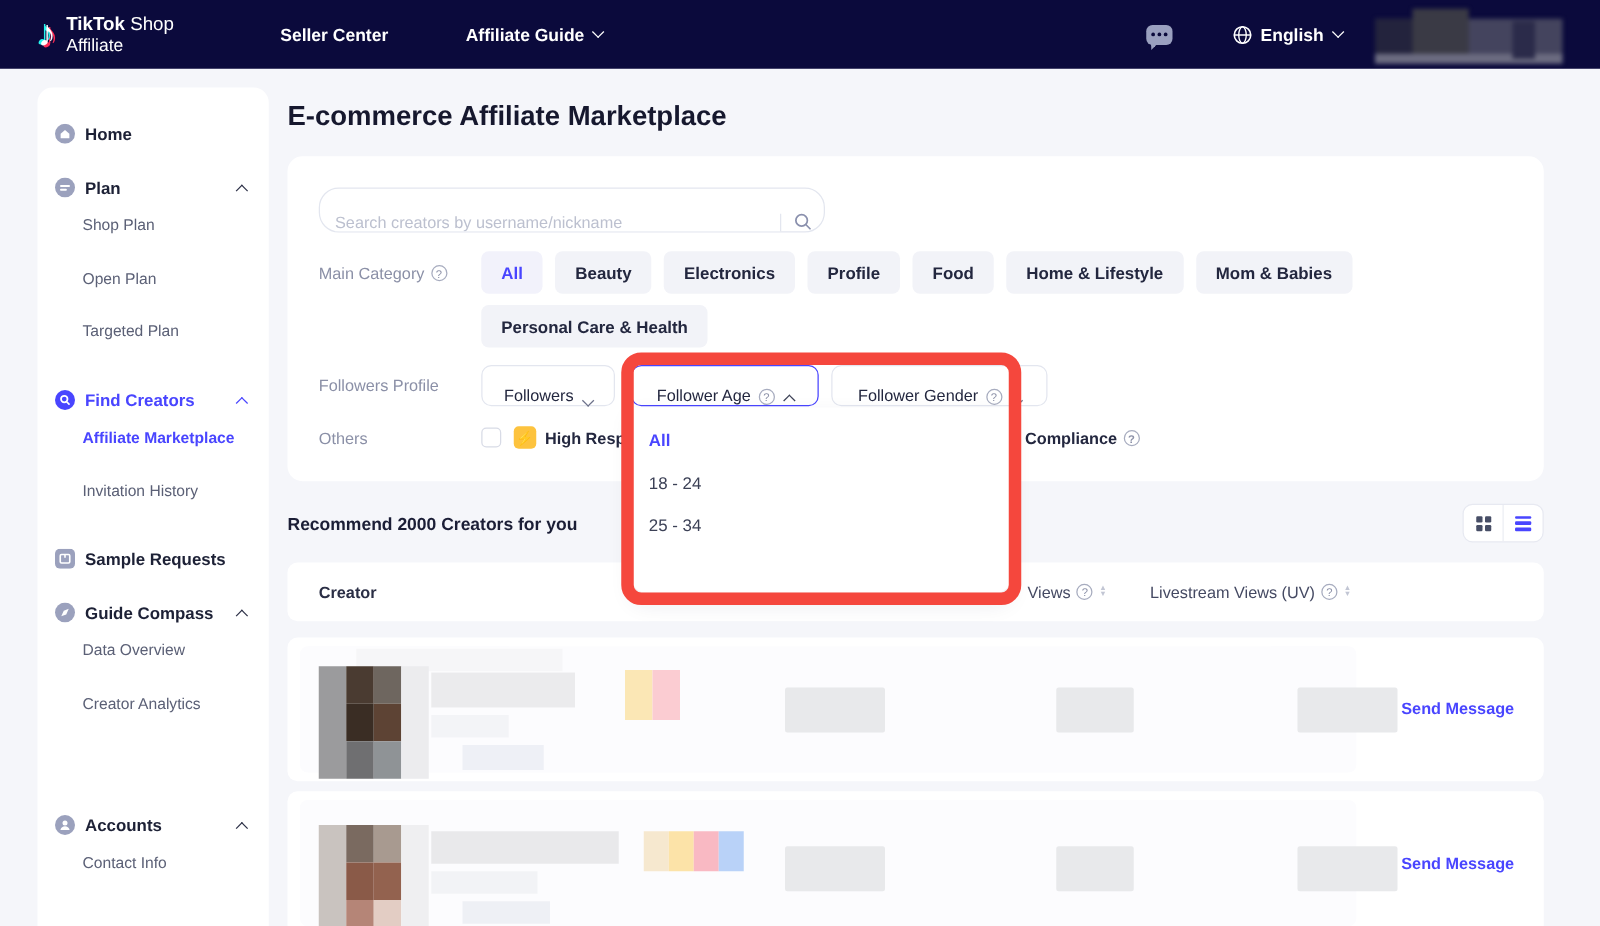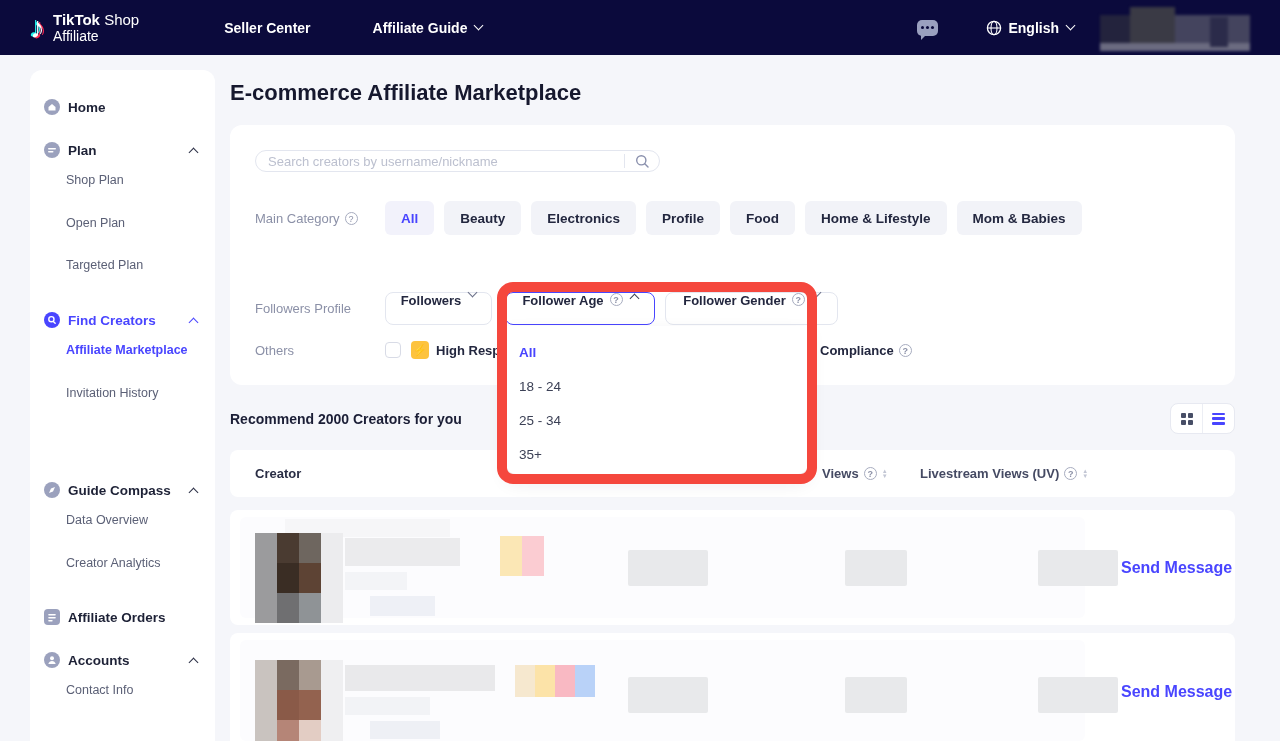--- a/index.html
+++ b/index.html
@@ -38,34 +38,34 @@
   .side-item .lbl { margin-left:8px; font-size:13.5px; font-weight:700; color:#1d2136; white-space:nowrap; }
   .side-item .chev { color:#2a2e45; margin-left:auto; margin-right:18px; }
   .side-item.active .lbl, .side-item.active .chev { color:#4945ff; }
   .sub-item { position:absolute; left:36px; height:18px; display:flex; align-items:center; font-size:12.5px; color:#5b6076; cursor:pointer; white-space:nowrap; }
   .sub-item.active { color:#4945ff; font-weight:700; }
 
   
   .page-title { position:absolute; left:230px; top:80px; font-size:22px; font-weight:700; color:#16182e; }
 
   .filter-card { position:absolute; left:230px; top:125px; width:1005px; height:260px; background:#fff; border-radius:12px; }
-  .search-wrap { position:absolute; left:25px; top:25px; width:405px; height:22px; border:1px solid #e3e6ef; border-radius:16px; background:#fff; display:flex; align-items:center; }
+  .search-wrap { position:absolute; left:25px; top:25px; width:405px; height:36px; border:1px solid #e3e6ef; border-radius:16px; background:#fff; display:flex; align-items:flex-end; }
   .search-wrap input { border:none; outline:none; flex:1; margin-left:12px; font-size:13px; color:#1c1f36; font-family:"Liberation Sans",sans-serif; }
   .search-wrap input::placeholder { color:#bcc0cf; }
   .search-div { width:1px; height:14px; background:#e3e6ef; }
   .mag { width:34px; display:flex; align-items:center; justify-content:center; cursor:pointer; }
 
   .f-label { position:absolute; left:25px; font-size:13px; color:#8b90a7; display:flex; align-items:center; }
   .q { display:inline-flex; align-items:center; justify-content:center; width:13px; height:13px; border:1px solid #a7acbf; border-radius:50%; font-size:9px; color:#8b90a7; margin-left:5px; flex:none; }
 
   .chip-row { position:absolute; left:155px; display:flex; gap:10px; }
   .chip { height:34px; padding:0 16px; background:#f2f3f8; border-radius:6px; display:flex; align-items:center; font-size:13.5px; color:#23273f; font-weight:600; cursor:pointer; white-space:nowrap; }
   .chip.selected { color:#4945ff; background:#f2f2fb; }
 
-  .filter-btn { position:absolute; height:33px; background:#fff; border:1px solid #e3e6ef; border-radius:8px; display:flex; align-items:flex-start; justify-content:center; font-size:13px; font-weight:700; color:#23273f; cursor:pointer; }
+  .filter-btn { position:absolute; height:33px; background:#fff; border:1px solid #e3e6ef; border-radius:8px; display:flex; align-items:flex-end; justify-content:center; font-size:13px; font-weight:400; color:#23273f; cursor:pointer; }
   .filter-btn .q { margin-left:6px; }
   .filter-btn.active { border:1.5px solid #4945ff; }
 
   .checkbox { position:absolute; width:16px; height:16px; border:1.5px solid #d8dbe6; border-radius:4px; background:#fff; cursor:pointer; }
   .bolt { position:absolute; width:18px; height:18px; background:#fdc33e; border-radius:4px; color:#fff; font-size:11px; display:flex; align-items:center; justify-content:center; }
   .plain-txt { position:absolute; font-size:13px; font-weight:600; color:#23273f; display:flex; align-items:center; white-space:nowrap; }
 
   
   .age-dropdown { position:absolute; left:506px; top:326px; width:302px; height:148px; background:#fff; border-radius:0 0 10px 10px; box-shadow:0 8px 18px rgba(30,34,70,.10); z-index:40; padding-top:9px; }
   .age-opt { height:34px; display:flex; align-items:center; padding-left:13px; font-size:13.5px; color:#3c4156; cursor:pointer; }
@@ -80,29 +80,29 @@
   .vt-btn { flex:1; display:flex; align-items:center; justify-content:center; cursor:pointer; }
   .vt-btn + .vt-btn { border-left:1px solid #eceef4; }
   .grid-ic { width:12px; height:12px; display:grid; grid-template-columns:5px 5px; grid-template-rows:5px 5px; gap:2px; }
   .grid-ic i { background:#474e66; border-radius:1px; }
   .list-ic { width:13px; height:12px; display:flex; flex-direction:column; justify-content:space-between; }
   .list-ic i { height:2.5px; background:#4945ff; border-radius:1px; }
 
   
   .thead { position:absolute; left:230px; top:450px; width:1005px; height:47px; background:#fff; border-radius:8px; z-index:3; }
   .th { position:absolute; top:0; height:47px; display:flex; align-items:center; font-size:13px; font-weight:600; color:#2a2e45; }
-  .th.gray { color:#454a63; font-weight:700;align-items:center; }
+  .th.gray { color:#454a63; font-weight:400;align-items:center; }
   .sort { display:inline-flex; flex-direction:column; margin-left:5px; line-height:5px; }
   .sort span { font-size:6px; color:#c2c6d4; }
 
   .row-card { position:absolute; left:230px; width:1005px; height:115px; background:#fff; border-radius:8px; z-index:2; }
   .censor { position:absolute; left:10px; top:7px; width:845px; height:101px; background:#fcfcfe; border-radius:6px; }
   .px { position:absolute; }
   .metric { position:absolute; width:80px; height:36px; background:#e4e5e8; border-radius:2px; opacity:.85; }
-  .send-msg { position:absolute; font-size:16px; font-weight:600; color:#4945ff; cursor:pointer; white-space:nowrap; }
+  .send-msg { position:absolute; font-size:13px; font-weight:600; color:#4945ff; cursor:pointer; white-space:nowrap; }
 
   svg { display:block; }
 </style>
 </head>
 <body>
 
 <header class="navbar">
   <div class="logo">
     <span class="note">♪</span>
     <div class="logo-text">
@@ -164,41 +164,40 @@
         <circle cx="8" cy="8" r="8" fill="#4945ff"></circle>
         <circle cx="7.4" cy="7.2" r="2.6" fill="none" stroke="#fff" stroke-width="1.4"></circle>
         <line x1="9.3" y1="9.4" x2="11.2" y2="11.3" stroke="#fff" stroke-width="1.4" stroke-linecap="round"></line>
       </svg>
     <span class="lbl">Find Creators</span>
     <i class="chev up"></i>
   </div>
   <div class="sub-item active" style="top:271px">Affiliate Marketplace</div>
   <div class="sub-item" style="top:314px">Invitation History</div>
 
+  <div class="side-item" style="top:366px">
+    <svg class="ic" viewBox="0 0 16 16">
+        <rect x="0" y="0" width="16" height="16" rx="4" fill="#9ba1bd"></rect>
+        <rect x="4.2" y="4.6" width="7.6" height="6.8" rx="1" fill="none" stroke="#fff" stroke-width="1.3"></rect>
+        <line x1="8" y1="4.6" x2="8" y2="7.2" stroke="#fff" stroke-width="1.3"></line>
+      </svg>
+    <span class="lbl">Sample Requests</span>
+  </div>
 
   <div class="side-item" style="top:409px">
     <svg class="ic" viewBox="0 0 16 16">
         <circle cx="8" cy="8" r="8" fill="#9ba1bd"></circle>
         <path d="M5 11l2-4.5L11 5l-2 4.5z" fill="#fff"></path>
       </svg>
     <span class="lbl">Guide Compass</span>
     <i class="chev up"></i>
   </div>
   <div class="sub-item" style="top:441px">Data Overview</div>
   <div class="sub-item" style="top:484px">Creator Analytics</div>
 
-  <div class="side-item" style="top:536px">
-    <svg class="ic" viewBox="0 0 16 16">
-        <rect x="0" y="0" width="16" height="16" rx="4" fill="#9ba1bd"></rect>
-        <rect x="4.2" y="5" width="7.6" height="1.5" rx=".75" fill="#fff"></rect>
-        <rect x="4.2" y="8" width="7.6" height="1.5" rx=".75" fill="#fff"></rect>
-        <rect x="4.2" y="11" width="4.5" height="1.5" rx=".75" fill="#fff"></rect>
-      </svg>
-    <span class="lbl">Affiliate Orders</span>
-  </div>
 
   <div class="side-item" style="top:579px">
     <svg class="ic" viewBox="0 0 16 16">
         <circle cx="8" cy="8" r="8" fill="#9ba1bd"></circle>
         <circle cx="8" cy="6.3" r="2" fill="#fff"></circle>
         <path d="M4.3 12c.5-2 2-3 3.7-3s3.2 1 3.7 3z" fill="#fff"></path>
       </svg>
     <span class="lbl">Accounts</span>
     <i class="chev up"></i>
   </div>
@@ -224,20 +223,23 @@
       <span class="q">?</span>
   </div>
   <div class="chip-row" style="top:76px">
     <div class="chip selected">All</div>
     <div class="chip">Beauty</div>
     <div class="chip">Electronics</div>
     <div class="chip">Profile</div>
     <div class="chip">Food</div>
     <div class="chip">Home &amp; Lifestyle</div>
     <div class="chip">Mom &amp; Babies</div>
+  </div>
+  <div class="chip-row" style="top:119px">
+    <div class="chip">Personal Care &amp; Health</div>
   </div>
 
   <div class="f-label" style="top:176px">Followers Profile</div>
   <div class="filter-btn" style="left:155px; top:167px; width:107px">
     <span>Followers</span>
       <i class="chev down" style="color:#6b7089"></i>
   </div>
   <div class="filter-btn active" style="left:275px; top:167px; width:150px">
     <span>Follower Age</span>
       <span class="q">?</span>
@@ -344,16 +346,15 @@
   <div class="metric" style="left:398px;top:44px"></div>
   <div class="metric" style="left:615px;top:44px;width:62px"></div>
   <div class="metric" style="left:808px;top:44px"></div>
   <div class="send-msg" style="left:891px;top:50px">Send Message</div>
 </div>
 
 <div class="age-dropdown">
   <div class="age-opt selected">All</div>
   <div class="age-opt">18 - 24</div>
   <div class="age-opt">25 - 34</div>
-  <div class="age-opt">35+</div>
 </div>
 
 <div class="red-box"></div>
 
 </body></html>

